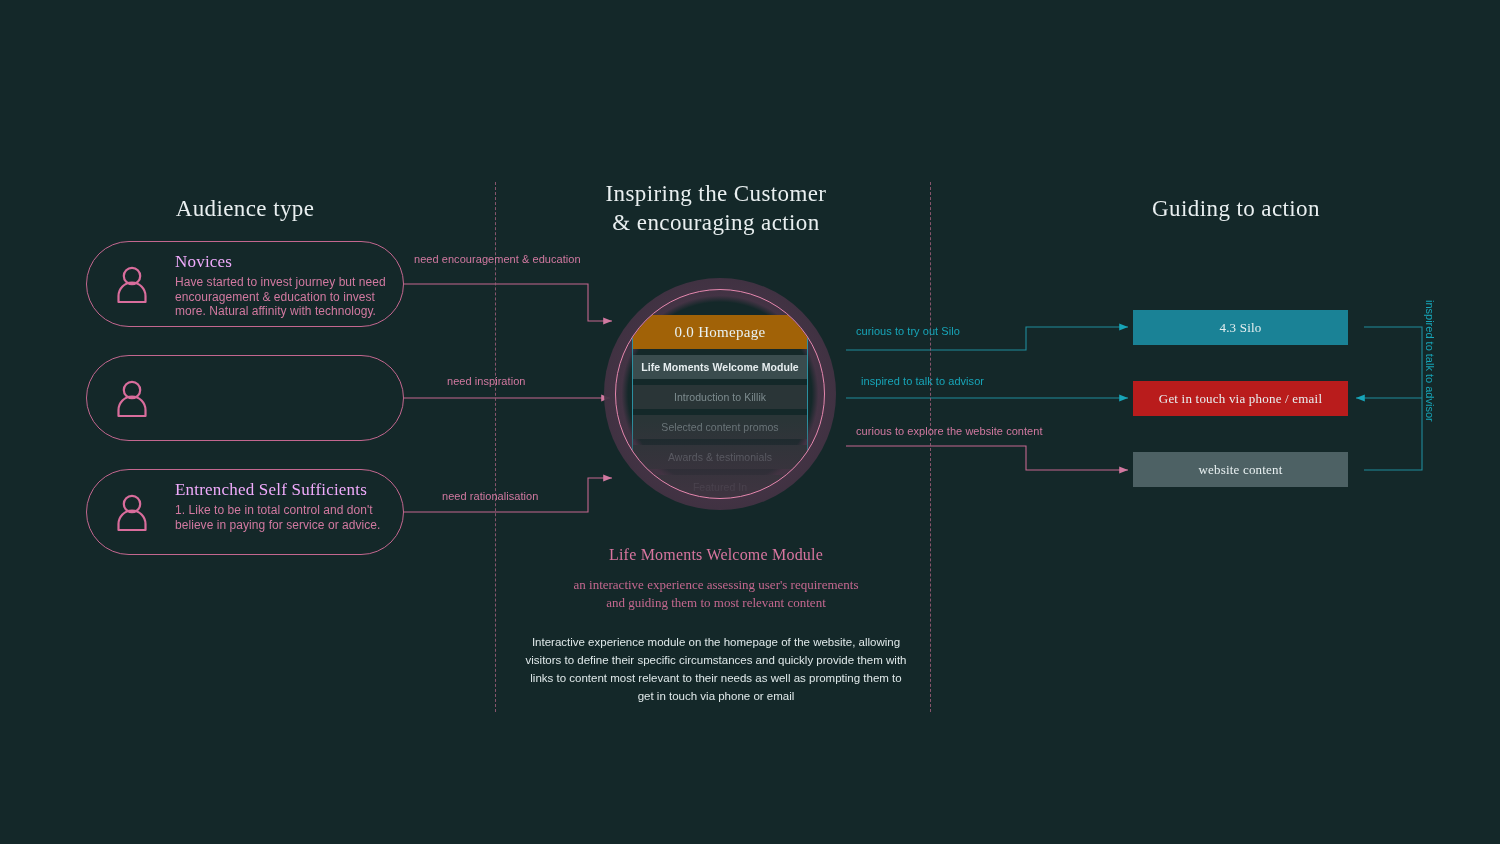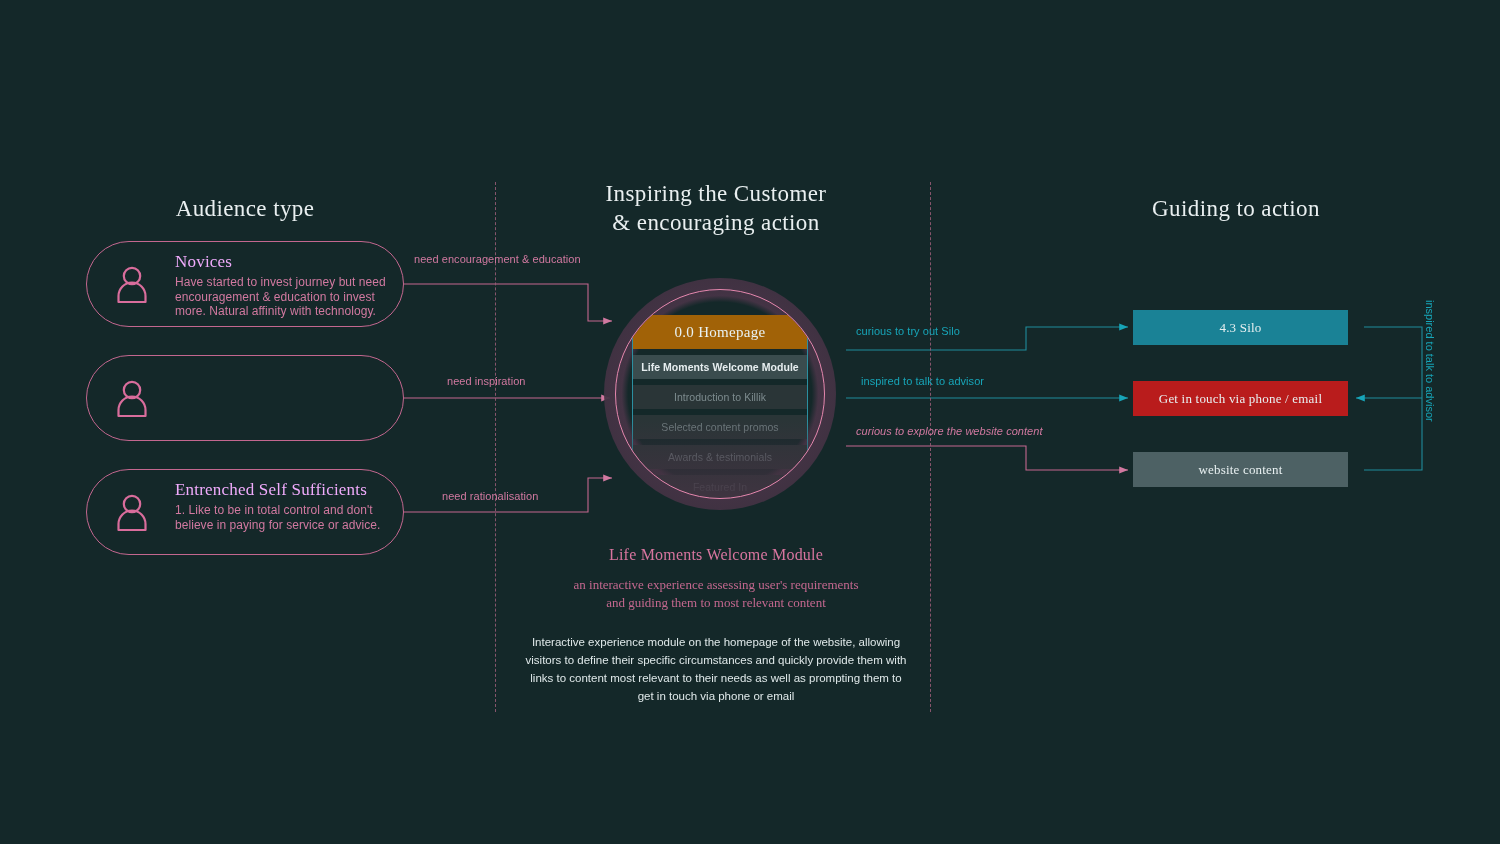--- a/index.html
+++ b/index.html
@@ -254,21 +254,21 @@
     <div id="cap-sub">an interactive experience assessing user's requirements
 and guiding them to most relevant content</div>
     <div id="cap-body">Interactive experience module on the homepage of the website, allowing
 visitors to define their specific circumstances and quickly provide them with
 links to content most relevant to their needs as well as prompting them to
 get in touch via phone or email</div>
   </div>
 
   <div class="conn-label teal-label" style="left:856px; top:325px;">curious to try out Silo</div>
   <div class="conn-label teal-label" style="left:861px; top:375px;">inspired to talk to advisor</div>
-  <div class="conn-label pink-label" style="left:856px; top:425px;font-style:italic;">curious to explore the website content</div>
+  <div class="conn-label pink-label" style="left:856px; top:425px;">curious to explore the website content</div>
 
   <div class="right-box" id="box-silo">4.3 Silo</div>
   <div class="right-box" id="box-contact">Get in touch via phone / email</div>
   <div class="right-box" id="box-content">website content</div>
 
   <div id="vert-label">inspired to talk to advisor</div>
 
 </div>
 
 </body></html>

